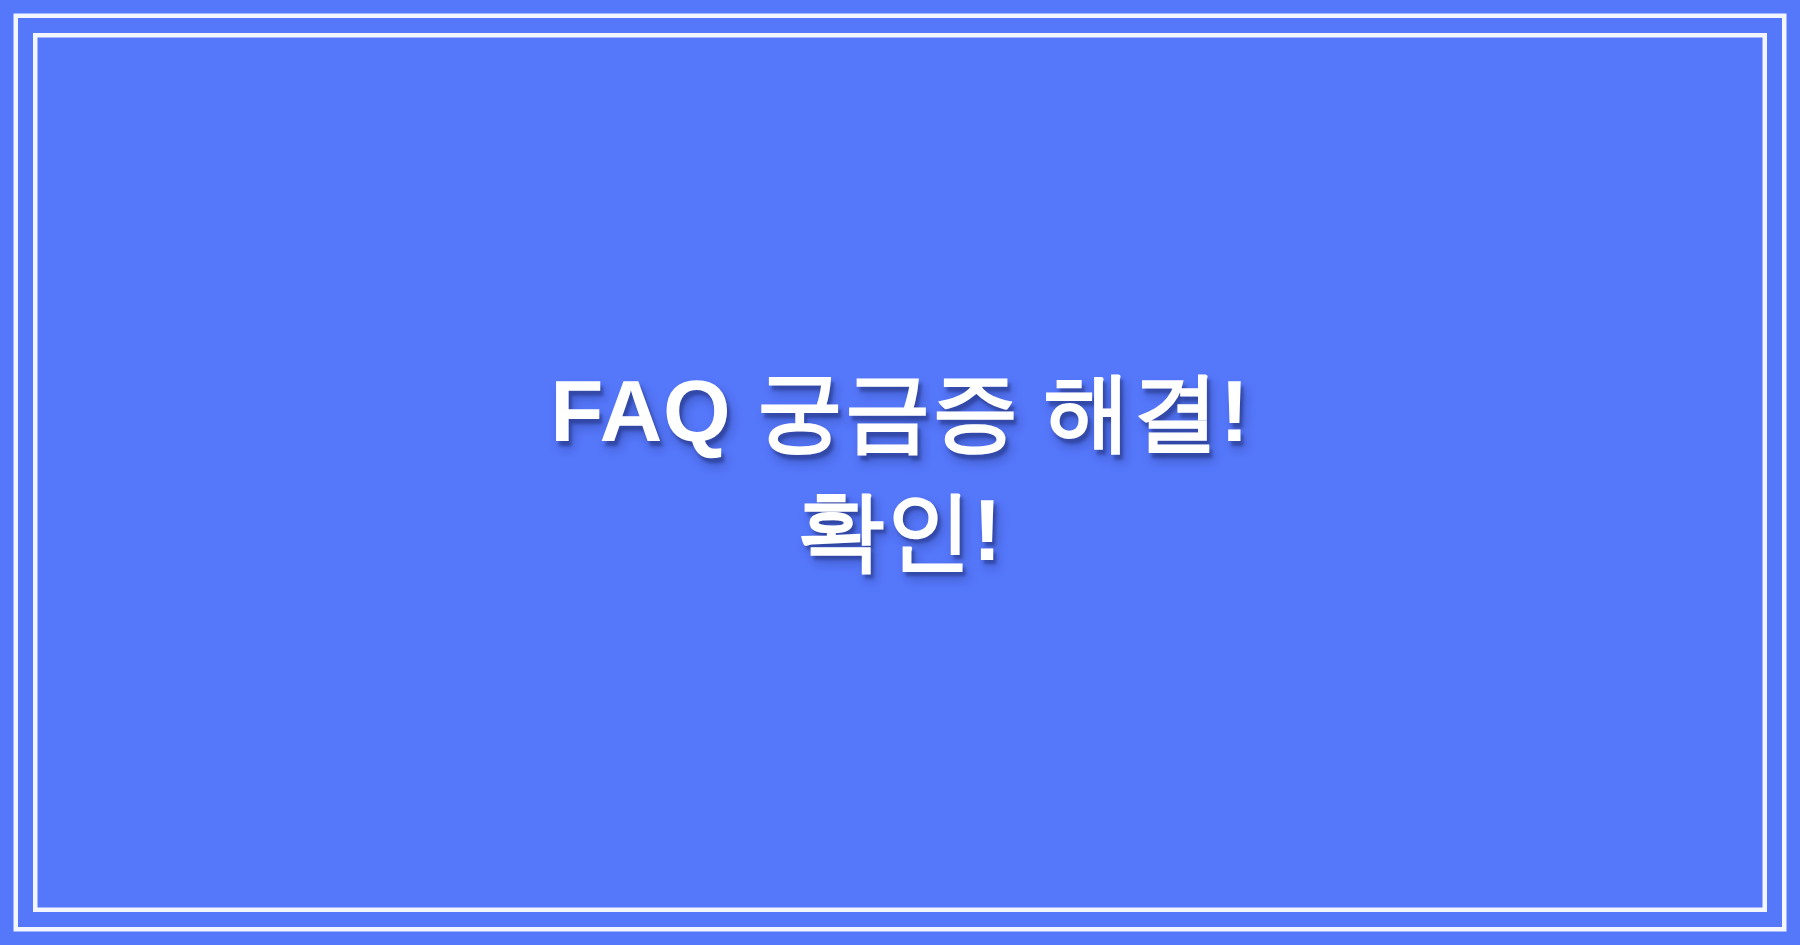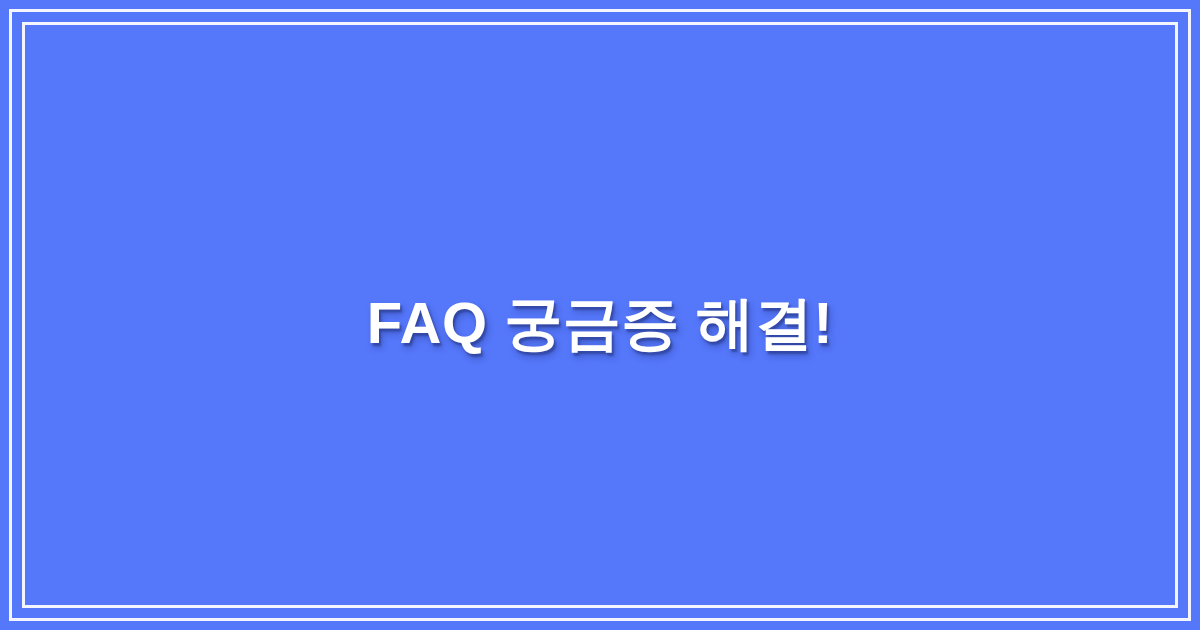--- a/index.html
+++ b/index.html
@@ -50,21 +50,21 @@
     border-width: 3px;
   }
 
   
   .headline {
     position: absolute;
     left: 0;
     right: 0;
     top: 50%;
     transform: translateY(-50%);
-    margin: 8px;
+    margin: 0;
     padding: 0 70px;
     box-sizing: border-box;
     text-align: center;
 
     font-family: "Liberation Sans", "DejaVu Sans", sans-serif;
     font-size: 58px;
     font-weight: 700;
     line-height: 1.36;
     letter-spacing: 0.5px;
     color: #ffffff;
@@ -83,15 +83,16 @@
 <body>
 
 <div class="banner" style="background: rgb(85, 119, 250);">
 
   <div class="frame frame--outer" style="border-color: rgb(244, 246, 255);"></div>
 
   <div class="frame frame--inner" style="border-color: rgb(244, 246, 255);"></div>
 
   <h1 class="headline" style="color: rgb(255, 255, 255);">
     <span class="headline__line">FAQ 궁금증 해결!</span>
+    <span class="headline__line">확인!</span>
   </h1>
 
 </div>
 
 </body></html>

